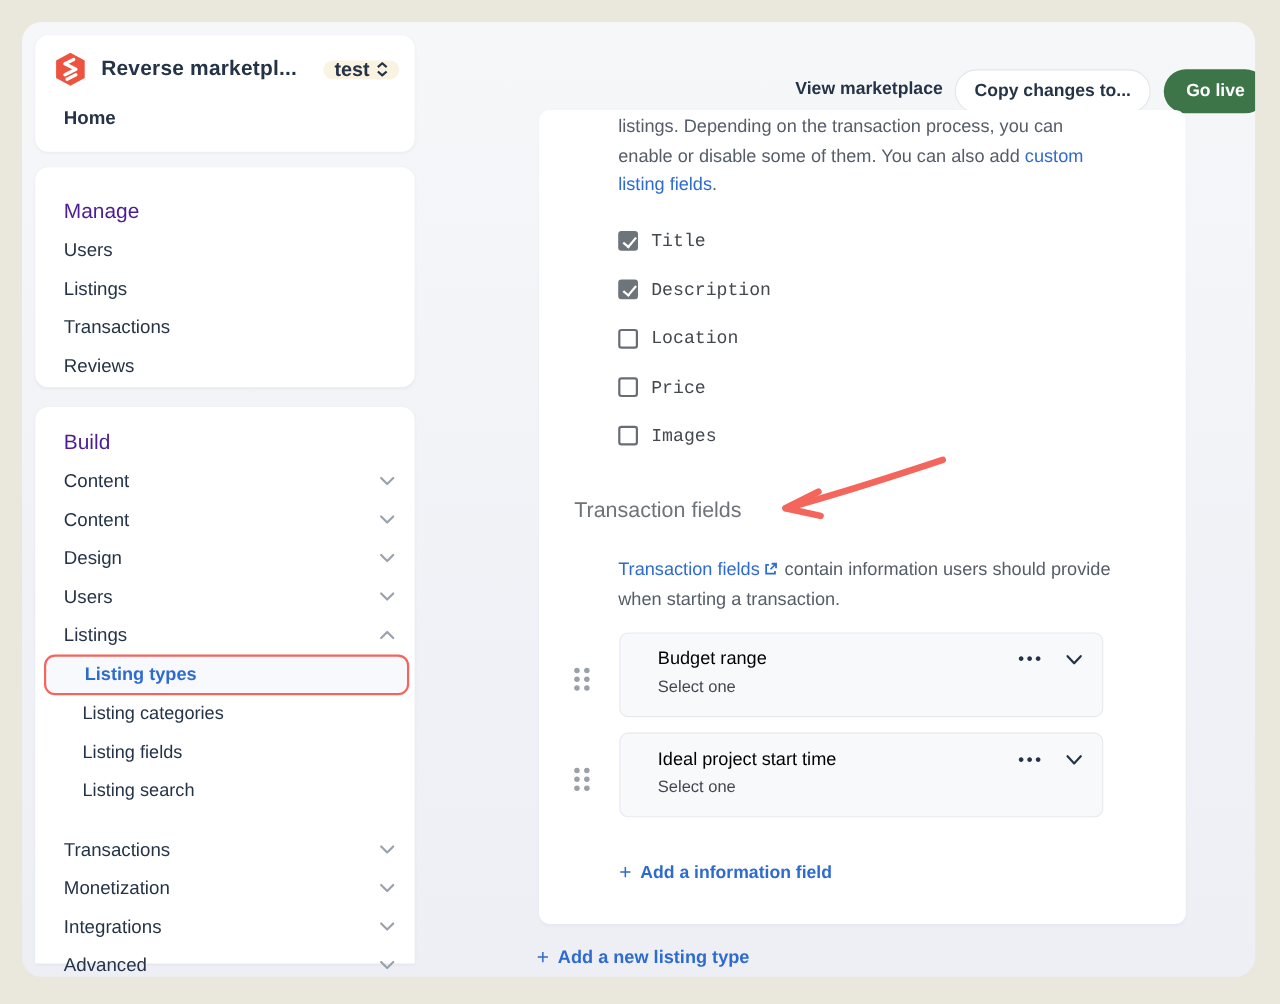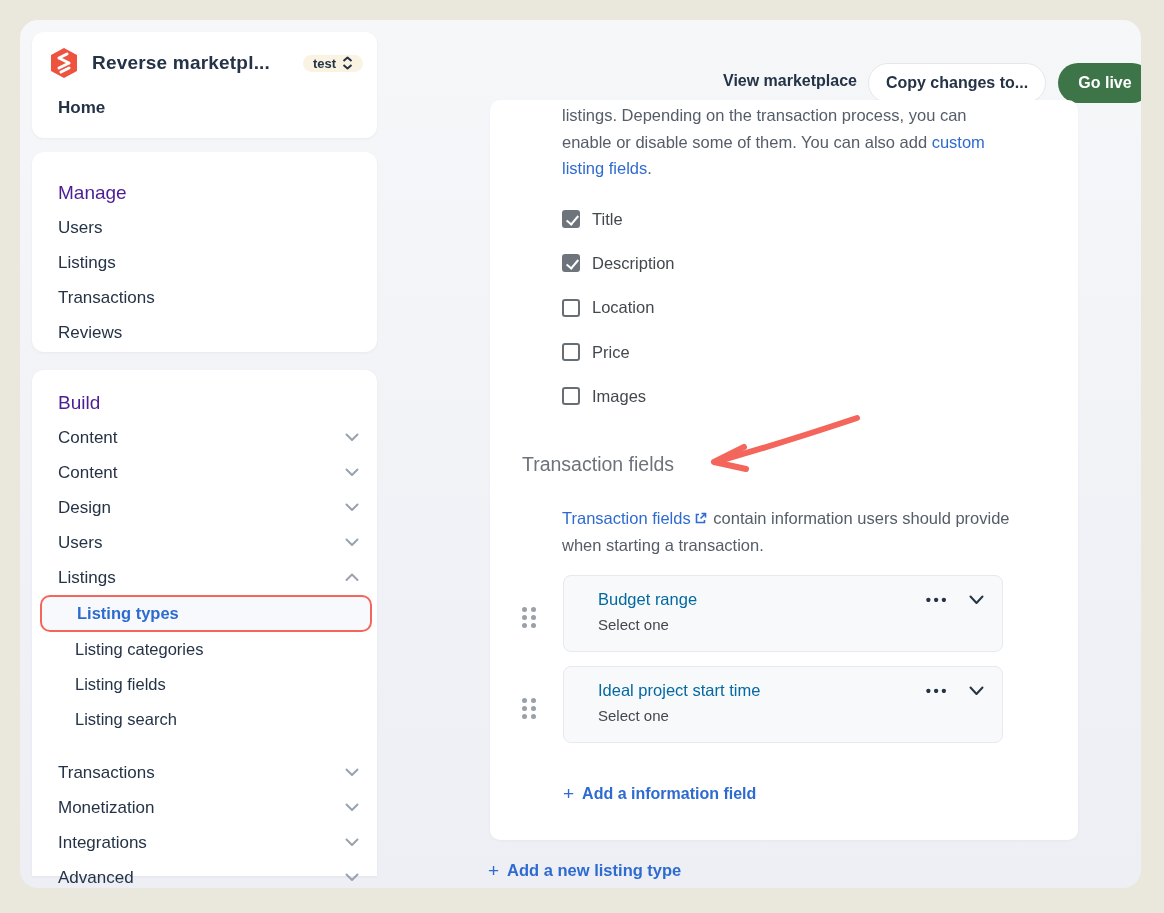--- a/index.html
+++ b/index.html
@@ -13,21 +13,21 @@
   }
 
   .card { background:#ffffff; border-radius:12px; box-shadow:0 1px 3px rgba(35,47,66,.05); position:absolute; }
 
   
   .sb-head { left:12px; top:12px; width:345px; height:106px; }
   .logo-row { position:absolute; left:16px; top:14px; right:14px; height:34px; display:flex; align-items:center; }
   .logo { width:32px; height:32px; flex:0 0 32px; }
   .mk-name { margin-left:12px; font-size:19px; font-weight:700; color:#253347; letter-spacing:.2px; flex:1; white-space:nowrap; overflow:hidden; }
   .env-badge { background:#fbf3e2; border-radius:12px; height:17px; padding:0 10px; display:flex; align-items:center; gap:6px;
-               font-size:13px; font-weight:700; color:#253347; cursor:pointer; }
+               font-size:18px; font-weight:700; color:#253347; cursor:pointer; }
   .home-item { position:absolute; left:26px; top:66px; font-size:17px; font-weight:700; color:#253347; cursor:pointer; }
 
   .sb-card2 { left:12px; top:132px; width:345px; height:200px; padding:20px 0 0 26px; }
   .sb-card3 { left:12px; top:350px; width:345px; height:506px; padding:12px 0 0 26px; border-bottom-left-radius:0; border-bottom-right-radius:0; }
 
   .sec-label { font-size:19px; color:#4c1d95; margin:10px 0 6px 0; }
   .nav-item { height:35px; display:flex; align-items:center; font-size:17px; font-weight:500; color:#253347; cursor:pointer; padding-right:18px; }
   .nav-item .lbl { flex:1; }
   .chev { width:14px; height:9px; }
   .sub-item { height:35px; display:flex; align-items:center; font-size:16.5px; font-weight:500; color:#253347; cursor:pointer; padding-left:17px; }
@@ -42,39 +42,39 @@
           font-size:16px; font-weight:600; cursor:pointer; }
   .copy-pill { left:848px; width:178px; background:#ffffff; border:1px solid #e4e6ea; color:#253347;text-align:center; }
   .golive-pill { left:1038px; width:94px; background:#3d7549; color:#ffffff; }
 
   
   .main-card { left:470px; top:80px; width:588px; height:740px; border-radius:10px; box-shadow:0 1px 3px rgba(35,47,66,.04); }
 
   .para1 { position:absolute; left:72px; top:2px; width:444px; font-size:16.5px; line-height:26.5px; color:#555d68; }
   .blue-link { color:#2e6bd0; cursor:pointer; text-decoration:none; }
 
-  .cb-list { position:absolute; left:72px; top:97px; }
+  .cb-list { position:absolute; left:72px; top:97px;font-family:Liberation Mono, monospace; }
   .cb-row { height:44.3px; display:flex; align-items:center; gap:12px; }
   .cb-box { width:18px; height:18px; border:2px solid #676d75; border-radius:3px; background:#fff; cursor:pointer; position:relative; flex:0 0 18px; }
   .cb-box.checked { background:#6e747b; border-color:#6e747b; }
   .cb-box.checked::after { content:""; position:absolute; left:5px; top:1px; width:5px; height:10px;
       border:solid #fff; border-width:0 2.5px 2.5px 0; transform:rotate(40deg); }
   .cb-label { font-size:16.5px; color:#43484f; }
 
   .tf-heading { position:absolute; left:32px; top:353px; font-size:19.5px; font-weight:500; color:#6d737b; }
   .arrow-svg { position:absolute; left:200px; top:305px; pointer-events:none; }
 
   .para2 { position:absolute; left:72px; top:405px; width:452px; font-size:16.5px; line-height:27px; color:#555d68; }
   .ext-icon { display:inline-block; vertical-align:-1px; margin:0 2px 0 3px; }
 
   .field-card { position:absolute; left:73px; width:440px; height:77px; background:#f8f9fb; border:1px solid #e7e9ee;
                 border-radius:8px; padding:14px 18px 0 34px; }
   .fc-a { top:475px; } .fc-b { top:566px; }
   .fc-title-row { display:flex; align-items:center; }
-  .fc-title { flex:1; font-size:16.5px; font-weight:500; color:#0369a1; }
+  .fc-title { flex:1; font-size:16.5px; font-weight:500; color:#000000; }
   .fc-dots { font-size:15px; letter-spacing:2.5px; font-weight:700; color:#253347; cursor:pointer; margin-right:20px; }
   .fc-chev { cursor:pointer; display:flex; align-items:center; }
   .fc-sub { margin-top:7px; font-size:15px; color:#43484f; }
 
   .drag-handle { position:absolute; left:32px; width:16px; height:22px; cursor:grab;
                  display:grid; grid-template-columns:5px 5px; grid-auto-rows:5px; gap:3px 4px; }
   .dh-a { top:507px; } .dh-b { top:598px; }
   .drag-handle i { width:5px; height:5px; border-radius:50%; background:#9aa0a8; }
 
   .add-link { color:#2e6bd0; font-weight:600; cursor:pointer; display:flex; align-items:center; gap:8px; }

